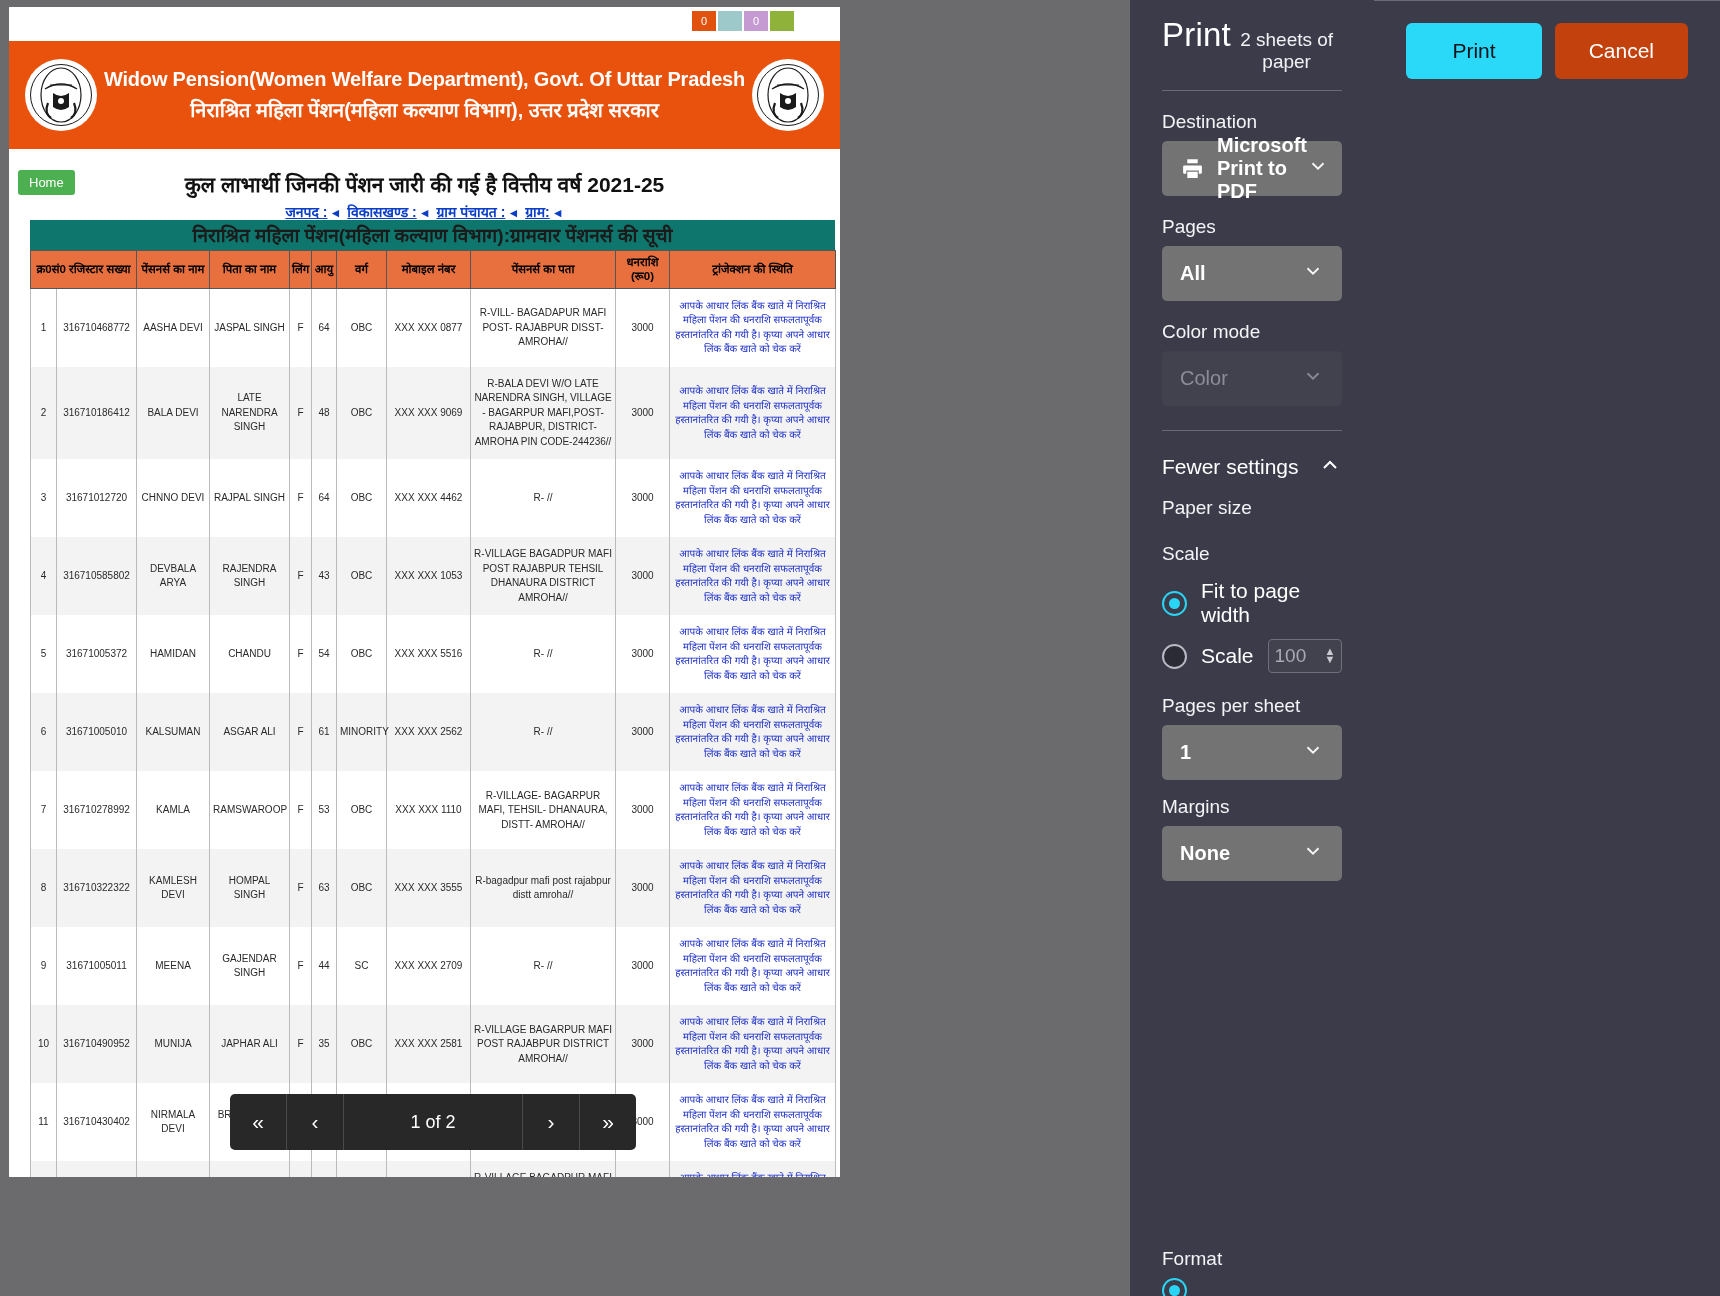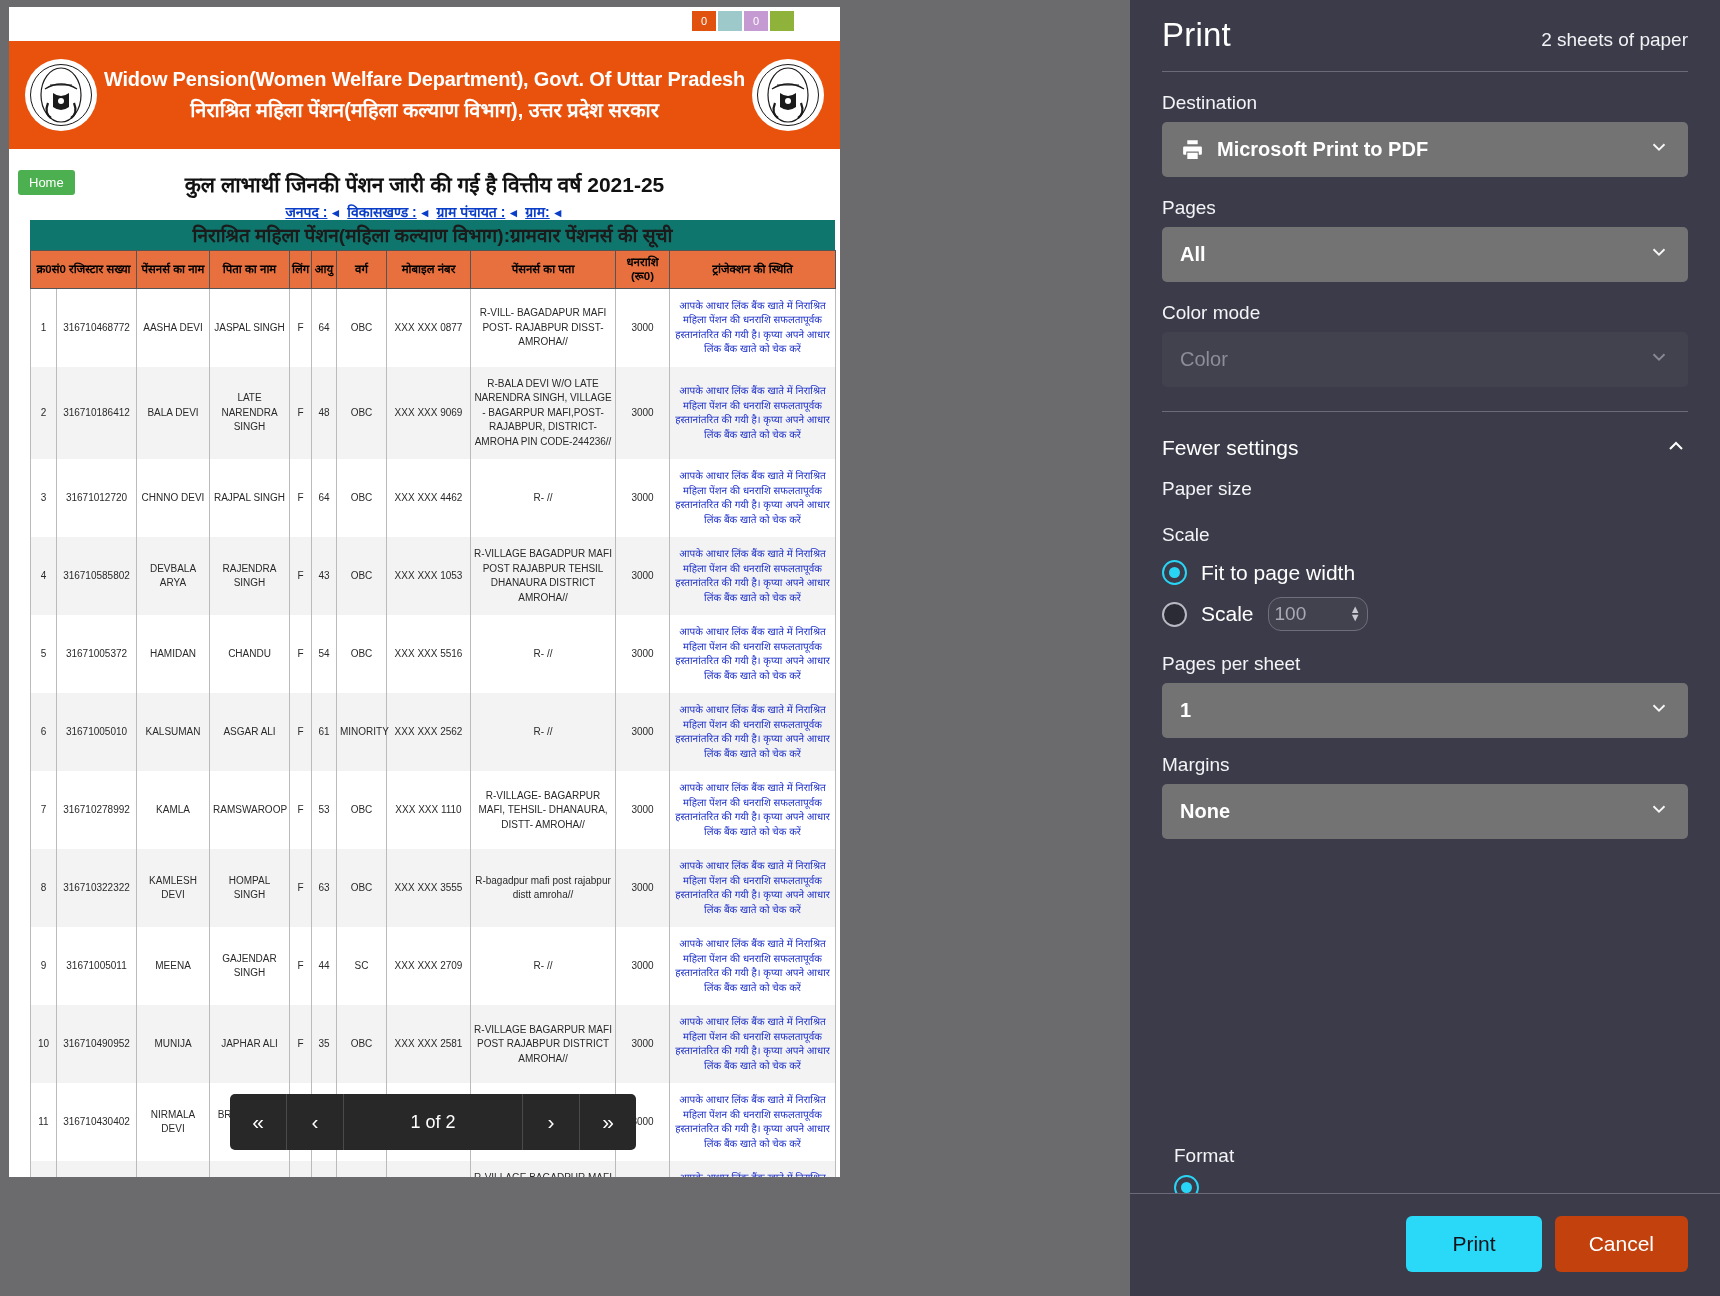--- a/index.html
+++ b/index.html
@@ -140,21 +140,21 @@
   .pager .pbtn.sep-l { border-left: 1px solid #4a4a4a; }
   .pager .plabel {
     flex: 1 1 auto; display: flex; align-items: center; justify-content: center;
     font-size: 18px;
   }
 
   
   .print-panel {
     position: absolute; left: 1130px; top: 0; width: 590px; height: 1296px;
     background: #3b3b4a; color: #ffffff;
-    display: flex; flex-direction: column;
+    display: flex; 
   }
   .pp-scroll { flex: 1 1 auto; overflow: hidden; position: relative; }
   .pp-header {
     display: flex; align-items: baseline; justify-content: space-between;
     padding: 16px 32px 0 32px;
   }
   .pp-header .h-title { font-size: 33px; font-weight: normal; letter-spacing: 0.2px; }
   .pp-header .h-sheets { font-size: 19px; color: #f2f2f5; text-align: center; }
   .pp-rule { height: 1px; background: #6a6a78; margin: 17px 32px 0 32px; }
 
@@ -185,21 +185,21 @@
     background: transparent;
   }
   .radio.checked { border-color: #29d5f5; }
   .radio.checked::after {
     content: ""; width: 11px; height: 11px; border-radius: 50%; background: #29d5f5;
   }
   .radio.unchecked { background: #2b2b36; border-color: #b9b9c4; }
   .radio-row .r-label { font-size: 21px; }
   .scale-input {
     margin-left: 14px; width: 100px; height: 34px;
-    background: #42424f; border: 1px solid #6e6e7c; border-radius: 13px;
+    background: #42424f; border: 1px solid #6e6e7c; border-radius: 4px;
     display: flex; align-items: center; padding: 16px 6px;
     color: #a9a9b4; font-size: 19px;
   }
   .scale-input .sv { flex: 1 1 auto; }
   .spin { display: flex; flex-direction: column; line-height: 0.7; font-size: 11px; color: #c9c9d2; }
 
   .pp-footer {
     flex: 0 0 auto; border-top: 1px solid #6a6a78;
     padding: 22px 32px 24px 32px;
     display: flex; justify-content: flex-end; gap: 13px;
@@ -209,21 +209,21 @@
     background: #2ad8f8; color: #12121a; border: none;
     font-size: 21px; padding: 0 46px; height: 56px; border-radius: 6px; cursor: pointer;
     font-family: "Liberation Sans", sans-serif;
   }
   .btn-cancel {
     background: #c2410c; color: #ffffff; border: none;
     font-size: 21px; padding: 0 34px; height: 56px; border-radius: 6px; cursor: pointer;
     font-family: "Liberation Sans", sans-serif;
   }
   .format-clip {
-    position: absolute; left: 12px; right: 0; bottom: 0; height: 48px; overflow: hidden; margin-top: 29px;
+    position: absolute; left: 0; right: 0; bottom: 0; height: 48px; overflow: hidden; margin-top: 29px;
   }
 </style>
 </head>
 <body>
 
 <div id="app">
 
   <div class="preview-bg">
     <div class="paper">
 

